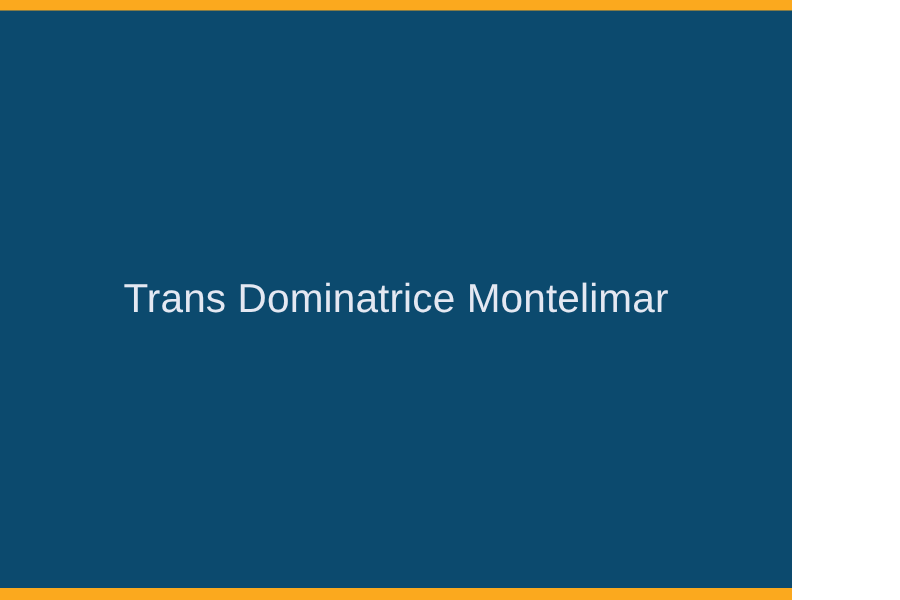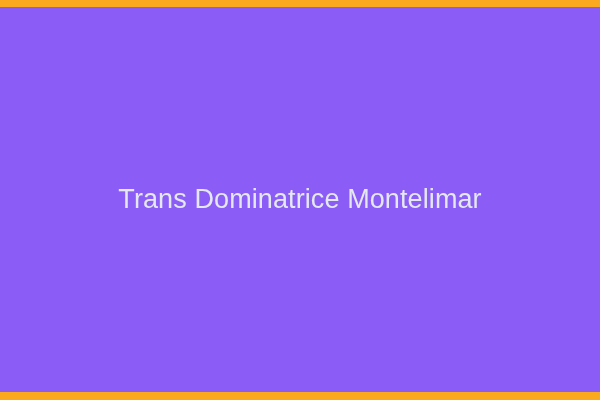--- a/index.html
+++ b/index.html
@@ -4,23 +4,23 @@
 <title>Placeholder Banner</title>
 <style>
   html, body {
     margin: 0;
     padding: 0;
     background: #ffffff;
   }
 
   .banner {
     position: relative;
-    width: 600px;
+    width: 528px;
     height: 400px;
-    background-color: #8b5cf6;
+    background-color: #0c4a6e;
     overflow: hidden;
     box-sizing: border-box;
     font-family: "Liberation Sans", "DejaVu Sans", sans-serif;
     -webkit-font-smoothing: antialiased;
   }
 
   .accent-bar {
     position: absolute;
     left: 0;
     width: 100%;

